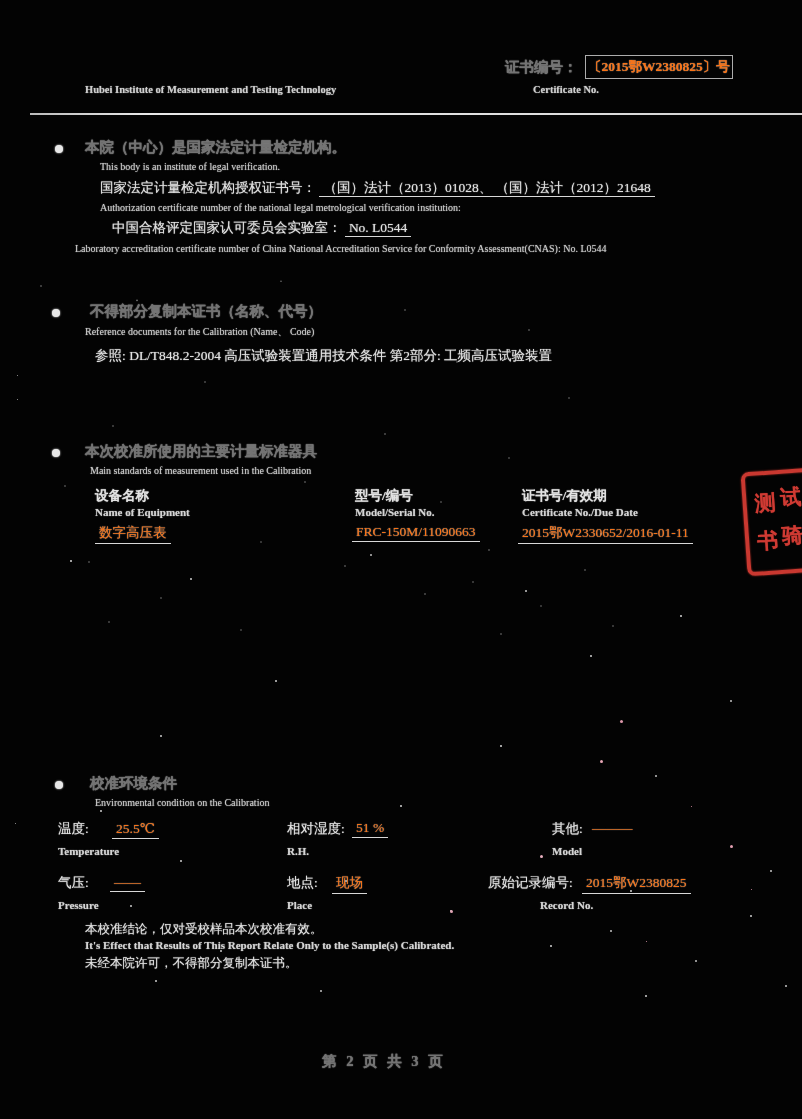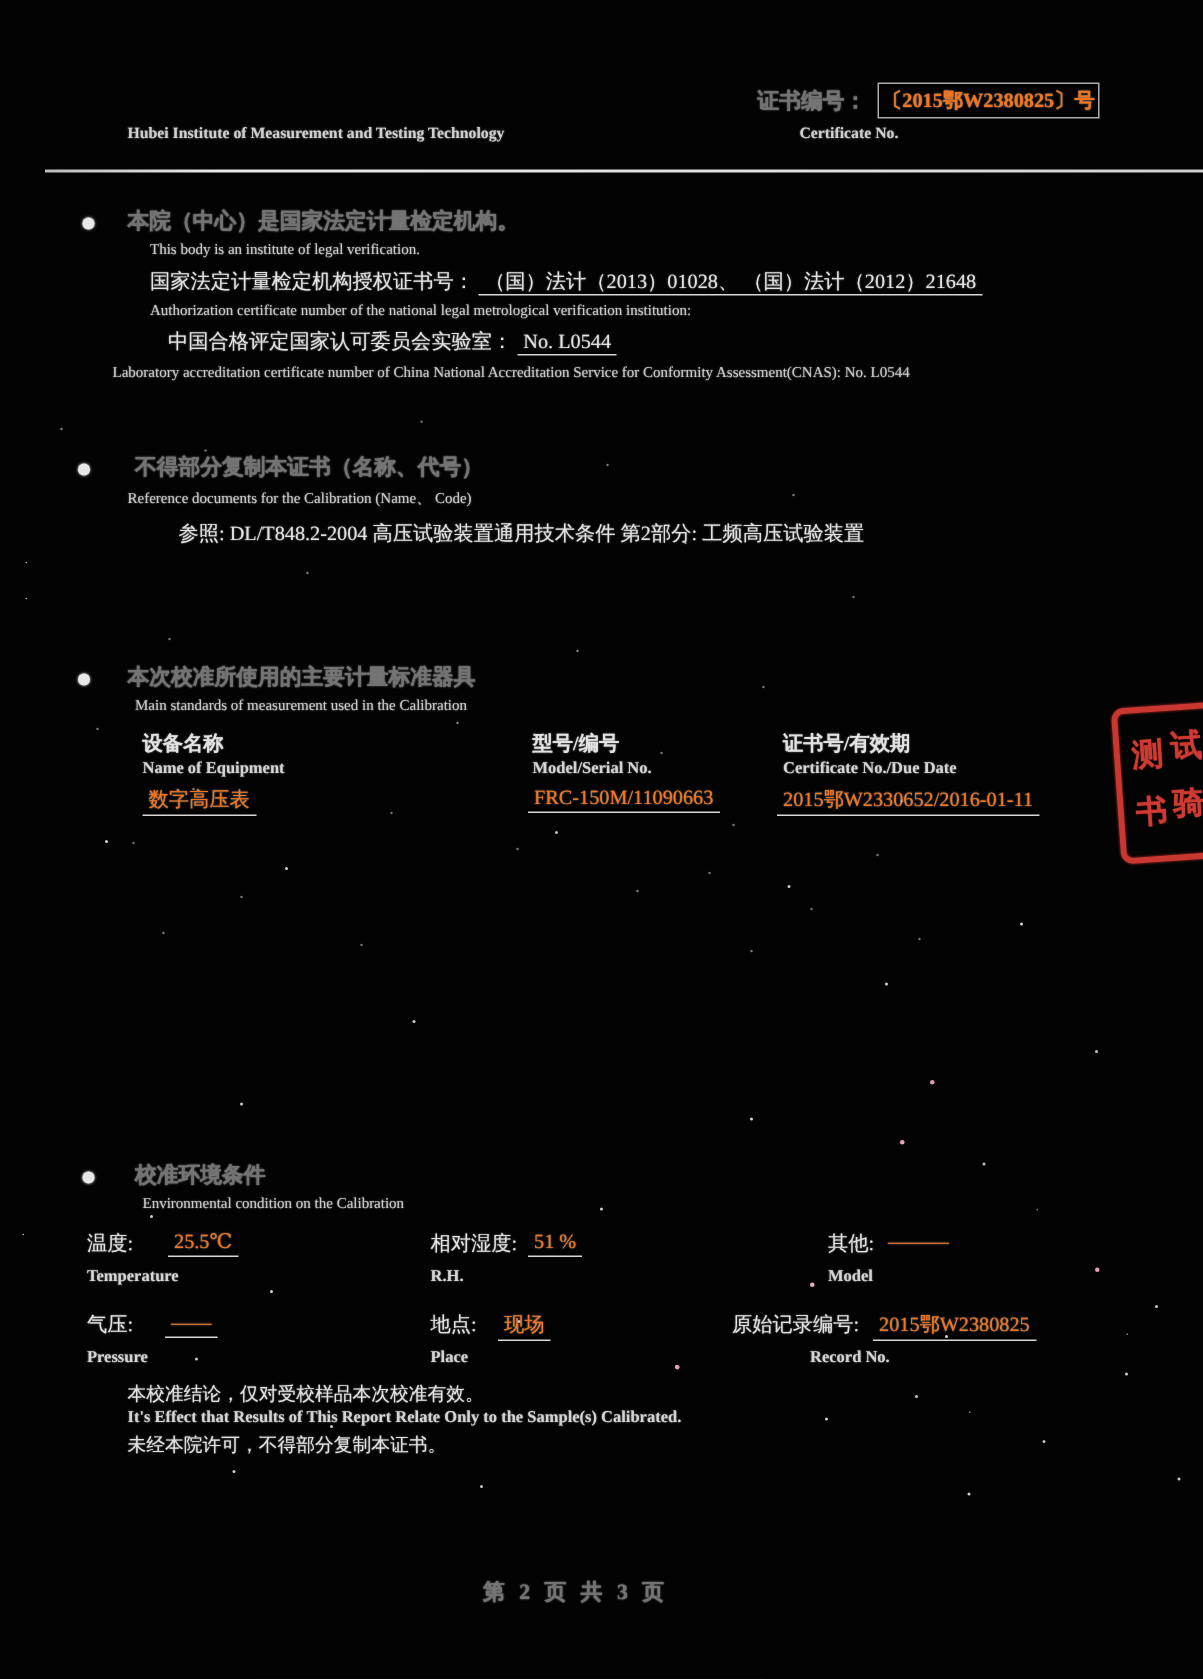--- a/index.html
+++ b/index.html
@@ -86,21 +86,21 @@
 
   <div class="abs lbl fuzz" style="left:112px;top:219px;">
     <span>中国合格评定国家认可委员会实验室：</span>
     <span class="u">No. L0544</span>
   </div>
   <div class="abs en fuzz" style="left:75px;top:243px;">Laboratory accreditation certificate number of China National Accreditation Service for Conformity Assessment(CNAS): No. L0544</div>
 
   <div class="abs bullet" style="left:52px;top:309px;"></div>
   <div class="abs lbl-b fuzz" style="left:90px;top:302px;">不得部分复制本证书（名称、代号）</div>
   <div class="abs en fuzz" style="left:85px;top:325px;">Reference documents for the Calibration (Name、 Code)</div>
-  <div class="abs lbl fuzz" style="left:95px;top:347px;margin-left:24px;">参照: DL/T848.2-2004  高压试验装置通用技术条件   第2部分: 工频高压试验装置</div>
+  <div class="abs lbl fuzz" style="left:95px;top:347px;">参照: DL/T848.2-2004  高压试验装置通用技术条件   第2部分: 工频高压试验装置</div>
 
   <div class="abs bullet" style="left:52px;top:449px;"></div>
   <div class="abs lbl-b fuzz" style="left:85px;top:442px;">本次校准所使用的主要计量标准器具</div>
   <div class="abs en fuzz" style="left:90px;top:465px;">Main standards of measurement used in the Calibration</div>
 
   <div class="abs lbl fuzz" style="left:95px;top:487px;font-weight:bold;">设备名称</div>
   <div class="abs en-b fuzz" style="left:95px;top:506px;">Name of Equipment</div>
 
   <div class="abs lbl fuzz" style="left:355px;top:487px;font-weight:bold;">型号/编号</div>
   <div class="abs en-b fuzz" style="left:355px;top:506px;">Model/Serial No.</div>

